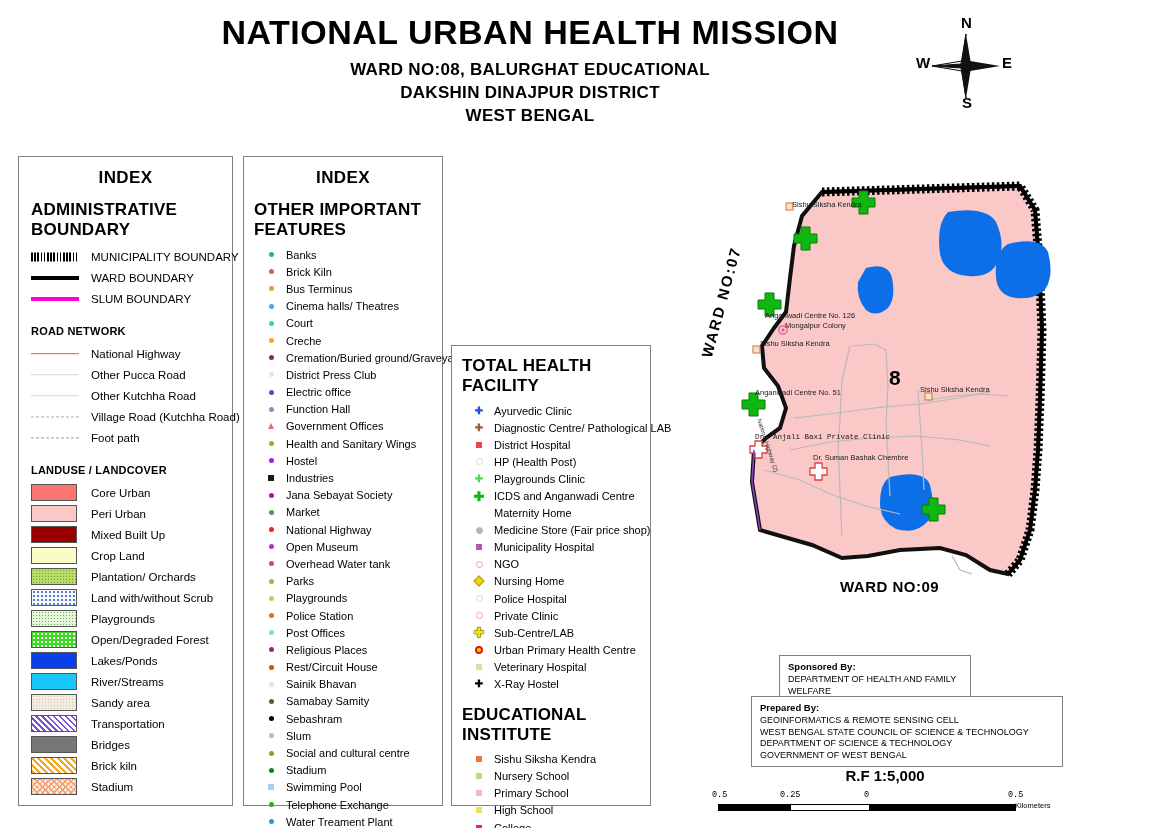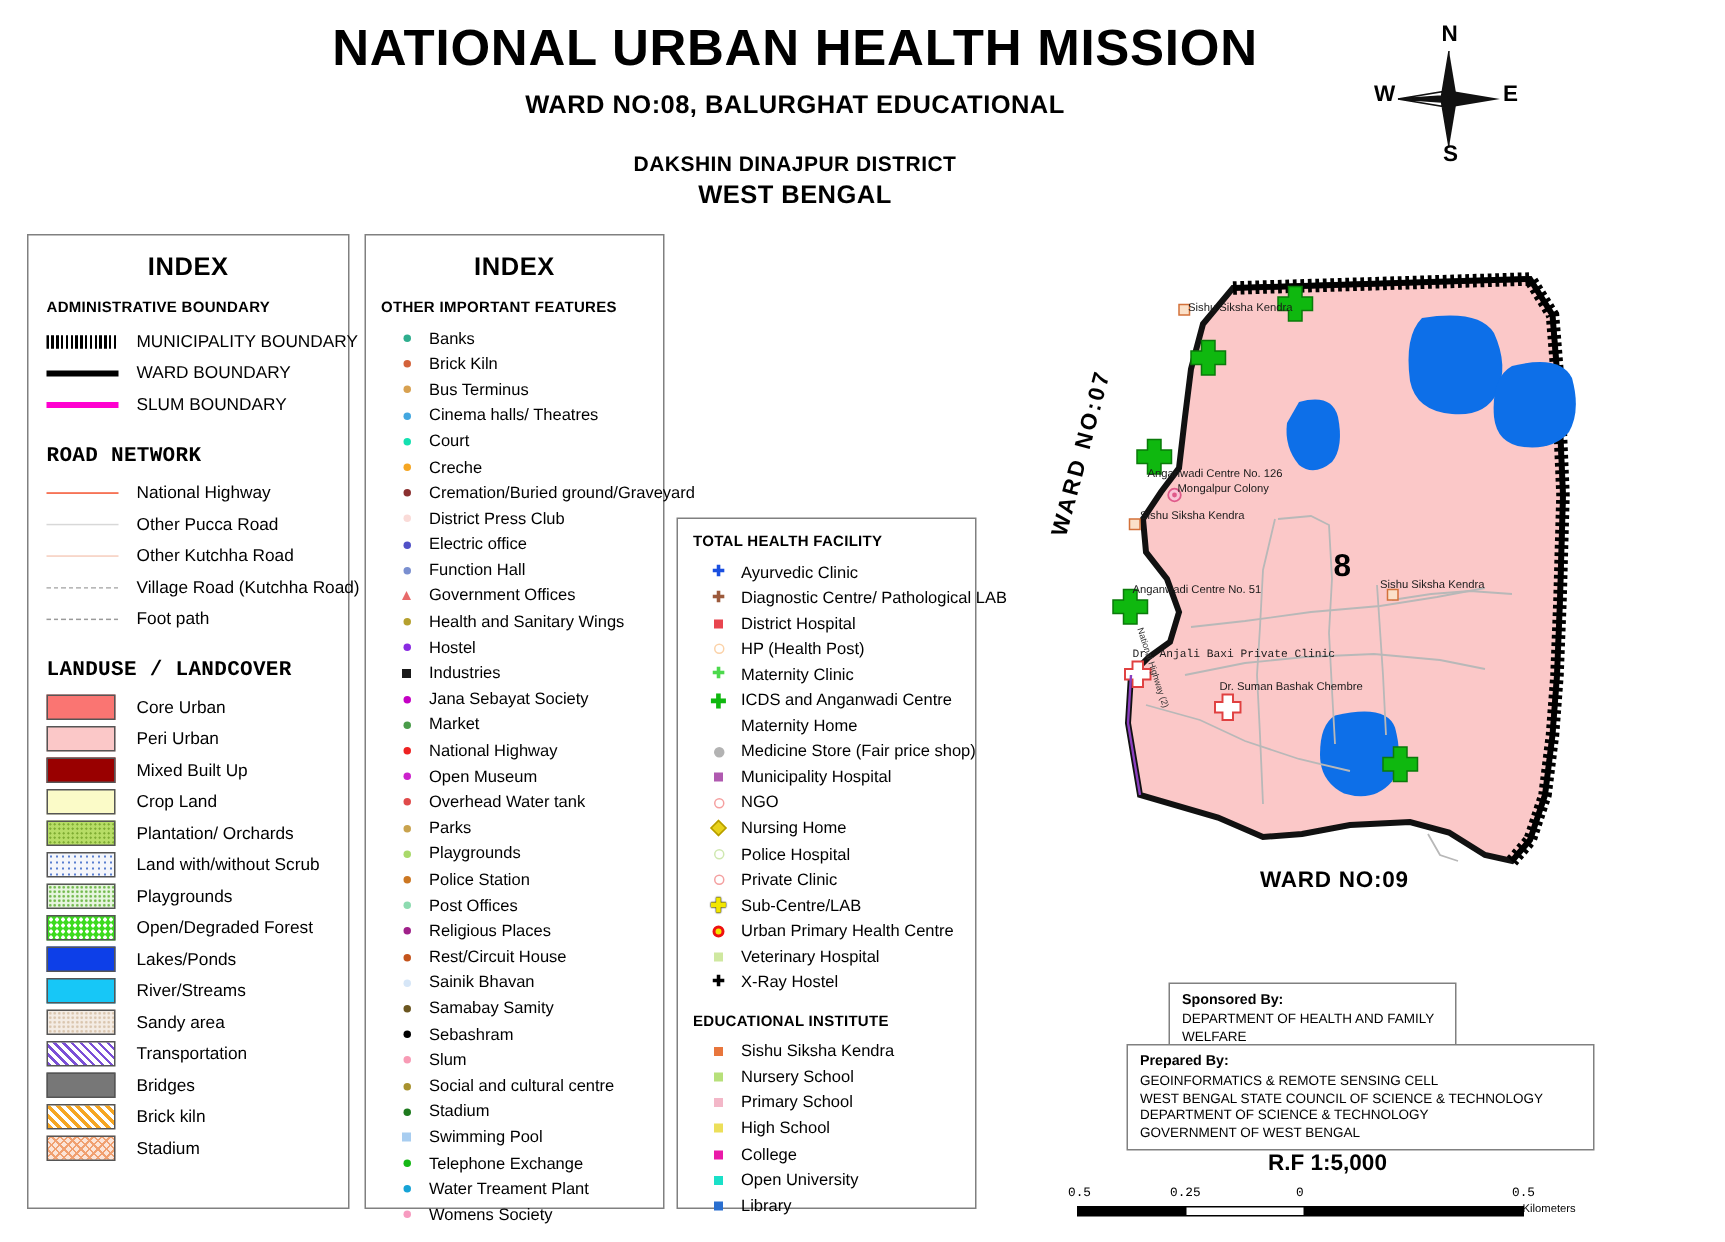--- a/index.html
+++ b/index.html
@@ -8,40 +8,40 @@
     background:#ffffff;
     font-family:"Liberation Sans", sans-serif;
     position:relative;
     overflow:hidden;
     color:#000;
   }
   
   #title-block{position:absolute;left:0;top:14px;width:1060px;text-align:center;}
   #main-title{font-size:34px;font-weight:bold;letter-spacing:0.5px;line-height:1.1;}
   #sub1{font-size:17px;font-weight:bold;margin-top:9px;letter-spacing:0.3px;}
-  #sub2{font-size:14px;font-weight:bold;margin-top:21px;letter-spacing:0.3px;}
+  #sub2{font-size:17px;font-weight:bold;margin-top:3px;letter-spacing:0.3px;}
   #sub3{font-size:17px;font-weight:bold;margin-top:3px;letter-spacing:0.3px;}
 
   
   #compass{position:absolute;left:918px;top:16px;width:96px;height:100px;}
   #compass .lbl{position:absolute;font-size:15px;font-weight:bold;}
   #compass .n{left:43px;top:-2px;}
   #compass .s{left:44px;top:78px;}
   #compass .w{left:-2px;top:38px;}
   #compass .e{left:84px;top:38px;}
 
   
   .panel{position:absolute;border:1px solid #808080;background:#fff;box-sizing:border-box;}
   #panel-index-1{left:18px;top:156px;width:215px;height:650px;}
   #panel-index-2{left:243px;top:156px;width:200px;height:650px;}
   #panel-health{left:451px;top:345px;width:200px;height:461px;}
 
   .panel-title{text-align:center;font-size:17px;font-weight:bold;padding-top:11px;letter-spacing:0.4px;}
-  .sec-head{font-weight:bold;font-size:10px;margin:12px 0 6px 12px;letter-spacing:0.2px;}
-  .sec-head.big{font-size:14px;margin-top:16px;font-family:Liberation Mono, monospace;}
+  .sec-head{font-weight:bold;font-size:17px;margin:12px 0 6px 12px;letter-spacing:0.2px;}
+  .sec-head.big{font-size:11px;margin-top:16px;}
   .sec-head.c{margin-left:10px;}
 
   
   .lrow{display:flex;align-items:center;height:21px;padding-left:12px;font-size:11.5px;}
   .lrow .lbl{margin-left:0;white-space:nowrap;}
 
   
   .key-line{width:48px;height:12px;margin-right:12px;position:relative;flex:0 0 48px;}
   .key-line i{position:absolute;left:0;right:0;top:50%;transform:translateY(-50%);display:block;}
 
@@ -470,21 +470,21 @@
       <div class="lrow">
         <span class="key-dot">
           <span class="ring" style="border-color: rgb(251, 210, 168);"></span>
         </span>
         <span class="lbl">HP (Health Post)</span>
       </div>
       <div class="lrow">
         <span class="key-dot">
           <span class="plus" style="color: rgb(76, 217, 76); font-size: 10px;">✚</span>
         </span>
-        <span class="lbl">Maternity Clinic</span>
+        <span class="lbl">Playgrounds Clinic</span>
       </div>
       <div class="lrow">
         <span class="key-dot">
           <span class="plus" style="color: rgb(15, 184, 15); font-size: 13px;">✚</span>
         </span>
         <span class="lbl">ICDS and Anganwadi Centre</span>
       </div>
       <div class="lrow">
         <span class="key-dot">
           <span style="display: block; width: 6px; height: 6px;"></span>

